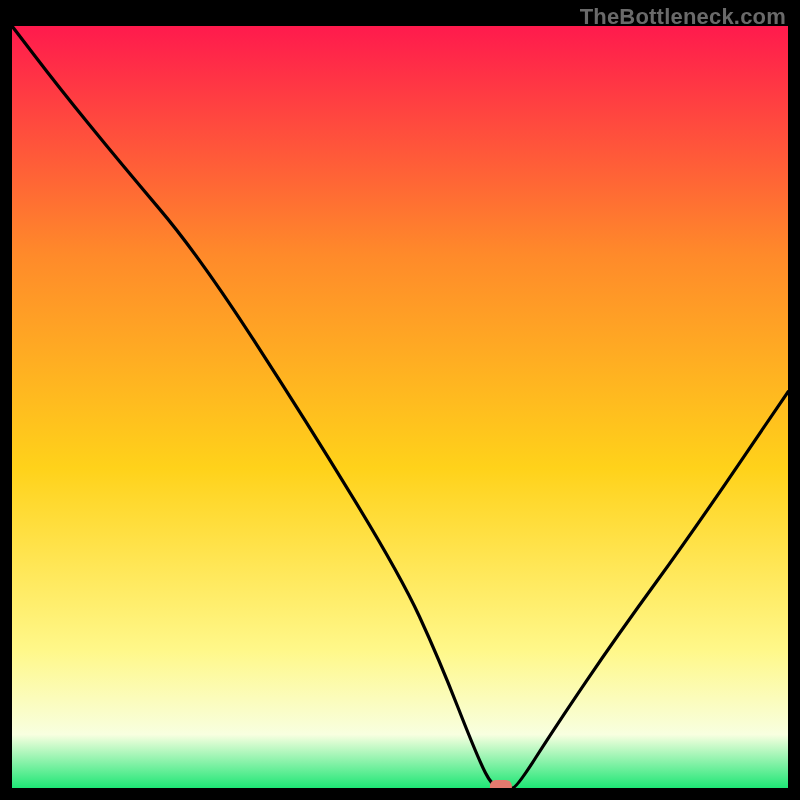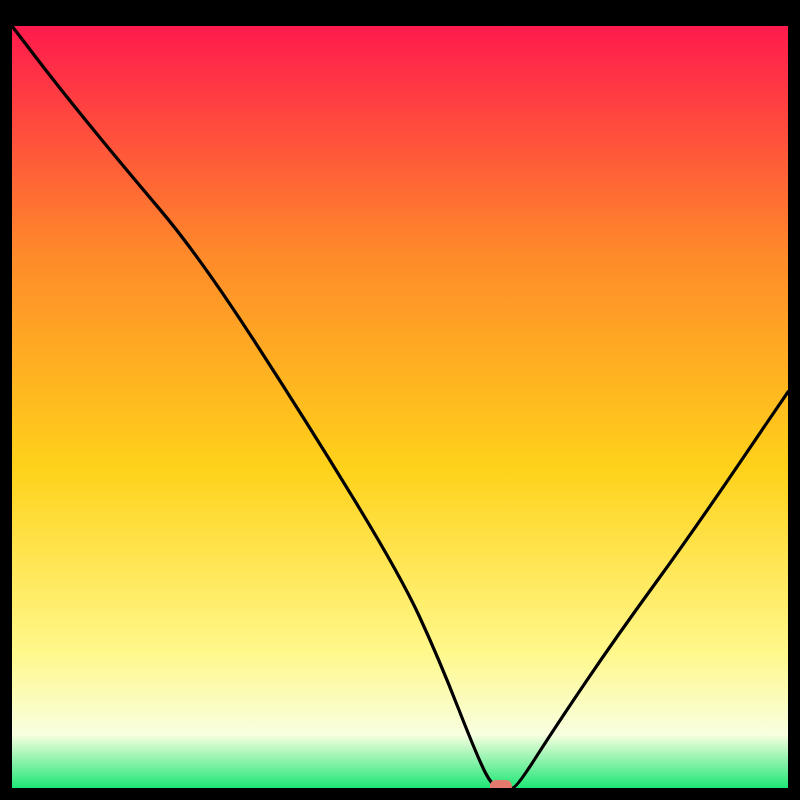--- a/index.html
+++ b/index.html
@@ -37,20 +37,21 @@
   }
   svg {
     display: block;
   }
 </style>
 </head>
 <body>
 
 <div class="frame">
 
+  <div class="watermark">TheBottleneck.com</div>
 
   <div class="plot-outer">
     <svg id="plot-svg" width="776" height="762" viewBox="0 0 776 762">
       <defs>
         <linearGradient id="bg-grad" x1="0" y1="0" x2="0" y2="1">
           <stop id="g0" offset="0%" stop-color="#ff1a4d"></stop>
           <stop id="g1" offset="30%" stop-color="#ff8a2a"></stop>
           <stop id="g2" offset="58%" stop-color="#ffd21a"></stop>
           <stop id="g3" offset="82%" stop-color="#fff88a"></stop>
           <stop id="g4" offset="93%" stop-color="#f8ffe0"></stop>

